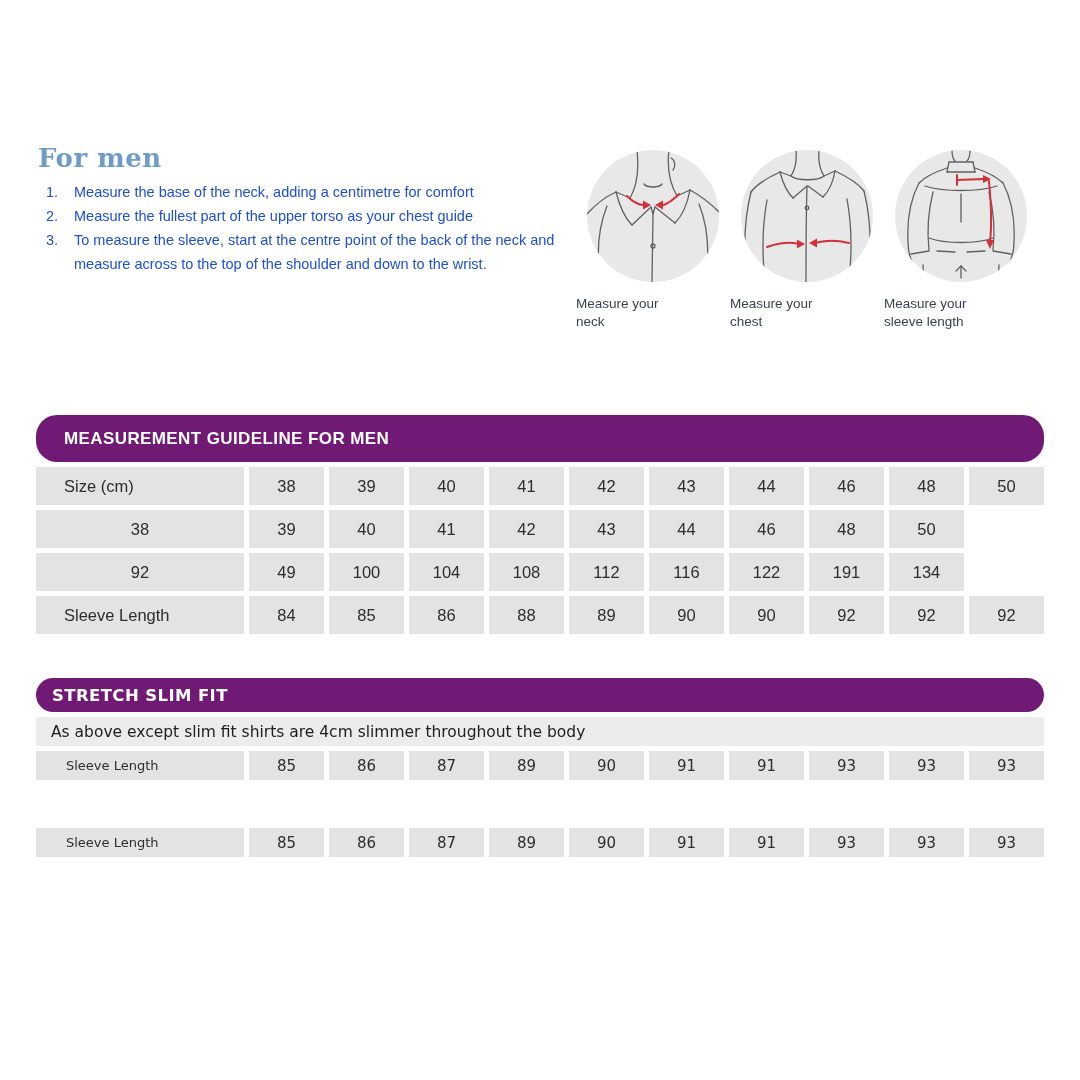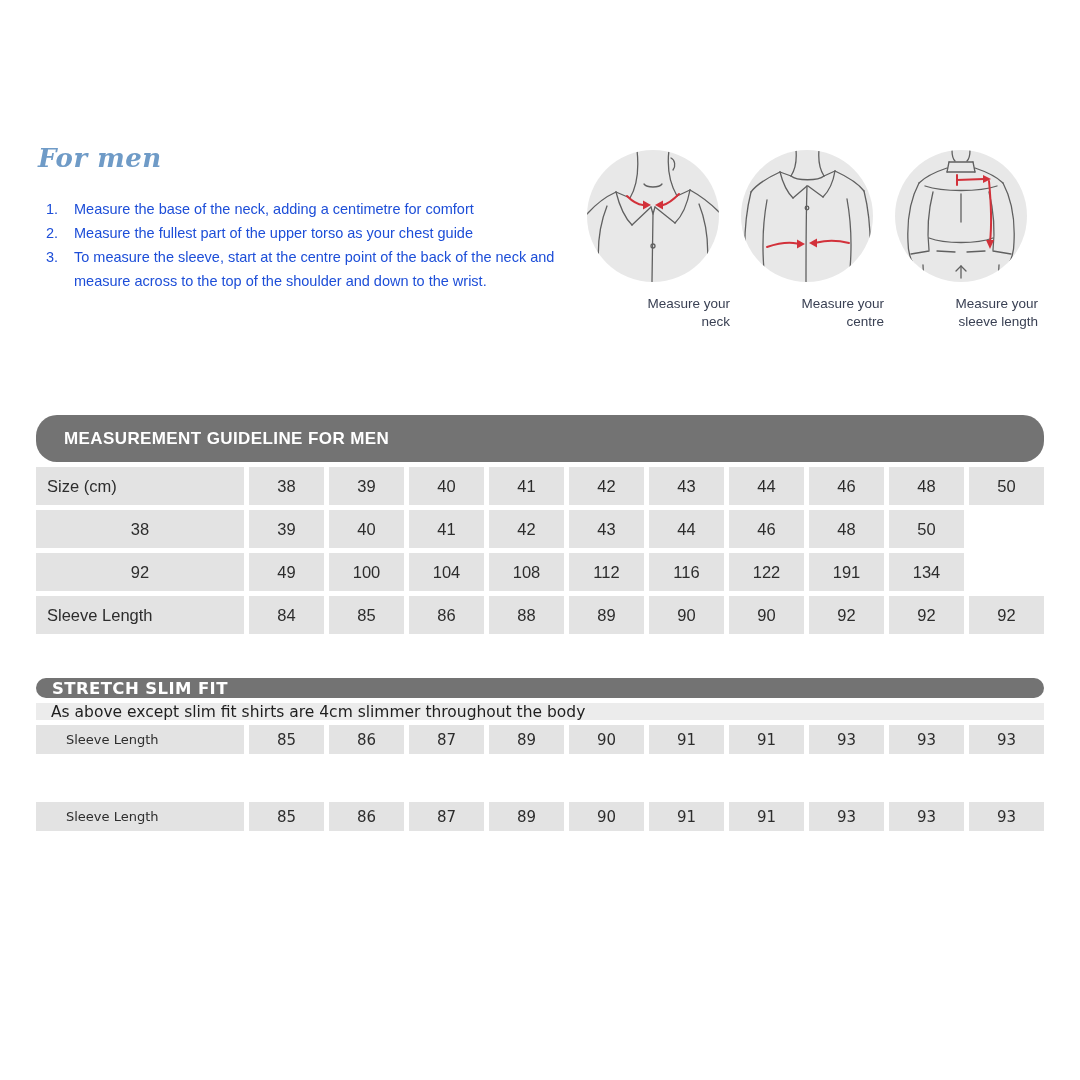--- a/index.html
+++ b/index.html
@@ -7,43 +7,42 @@
   body { position: relative; font-family: "Liberation Sans", sans-serif; }
 
   
   .intro { position: absolute; left: 38px; top: 143px; width: 540px; }
   .intro h1 {
     font-family: "DejaVu Serif", serif;
     font-weight: bold;
     font-size: 26px;
     letter-spacing: 0.5px;
     color: #6f9bc7;
-    margin-bottom: 24px;
-    font-style: italic;
+    margin-bottom: 7px;
   }
   .intro ol { margin-left: 24px; color: #1d4ed8; font-size: 14.5px; line-height: 24px; }
   .intro li { padding-left: 12px; }
 
   
   .figures { position: absolute; left: 576px; top: 150px; display: flex; }
   .figures figure { width: 154px; }
   .circle-wrap { width: 132px; height: 132px; margin: 0 auto; }
   .figures figcaption {
     margin-top: 13px;
-    text-align: right;
+    text-align: left;
     font-size: 13.5px;
     line-height: 18px;
     color: #3a4154;
   }
 
   
   .tables { position: absolute; left: 36px; top: 415px; width: 1008px; }
   .tbl-header {
     height: 47px;
-    background: #737373;
+    background: #701a75;
     color: #ffffff;
     font-weight: bold;
     font-size: 17px;
     letter-spacing: 0.4px;
     display: flex;
     align-items: center;
     padding-left: 28px;
     border-radius: 21px;
   }
   .tbl-row {
@@ -53,33 +52,33 @@
     margin-top: 5px;
   }
   .cell {
     background: #e3e3e3;
     height: 38px;
     display: flex;
     align-items: center;
     font-size: 16.5px;
     color: #2d2d2d;
   }
-  .cell.label { padding-left: 11px; }
+  .cell.label { padding-left: 28px; }
   .cell.num { justify-content: center; text-align: right; }
 
   .tbl.compact { margin-top: 44px; }
   .tbl.compact.last { margin-top: 48px; }
   .tbl.compact .tbl-header {
-    height: 20px;
+    height: 34px;
     font-family: "DejaVu Sans", sans-serif;
     font-size: 16.5px;
     padding-left: 16px;
   }
   .note-row {
-    height: 17px;
+    height: 29px;
     background: #ececec;
     margin-top: 5px;
     display: flex;
     align-items: center;
     padding-left: 15px;
     font-family: "DejaVu Sans", sans-serif;
     font-size: 15.5px;
     color: #1e1e1e;
   }
   .tbl.compact .cell { height: 29px; font-family: "DejaVu Sans", sans-serif; font-size: 15px; }
@@ -173,21 +172,21 @@
           <circle class="art" cx="66" cy="58" r="1.8"></circle>
           <path class="red" d="M26,97 C38,93 48,92 56,93.5"></path>
           <polygon class="redfill" points="56,89.5 64,94 56,98.5"></polygon>
           <path class="red" d="M108,93 C96,90 86,90 76,92.5"></path>
           <polygon class="redfill" points="76,88.5 68,93 76,97.5"></polygon>
         </g>
       </svg>
     </div>
     <figcaption>
       <span>Measure your</span><br>
-      <span>centre</span>
+      <span>chest</span>
     </figcaption>
   </figure>
 
   <figure>
     <div class="circle-wrap">
       <svg width="132" height="132" viewBox="0 0 132 132">
         <defs>
             <clipPath id="clipSleeve">
               <circle cx="66" cy="66" r="66"></circle>
             </clipPath>

